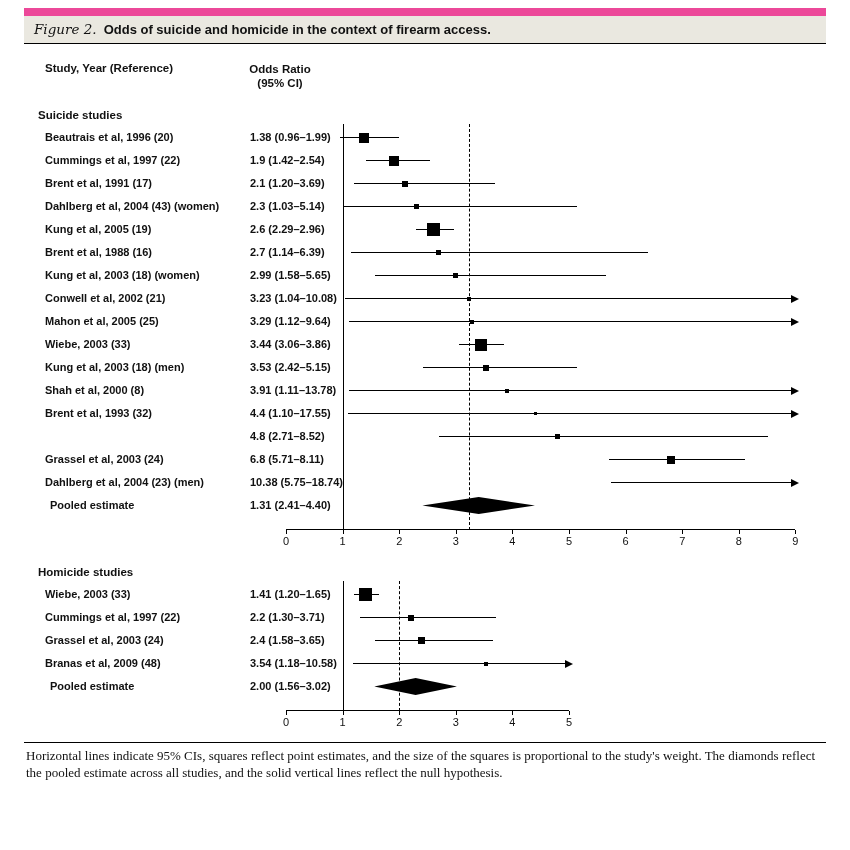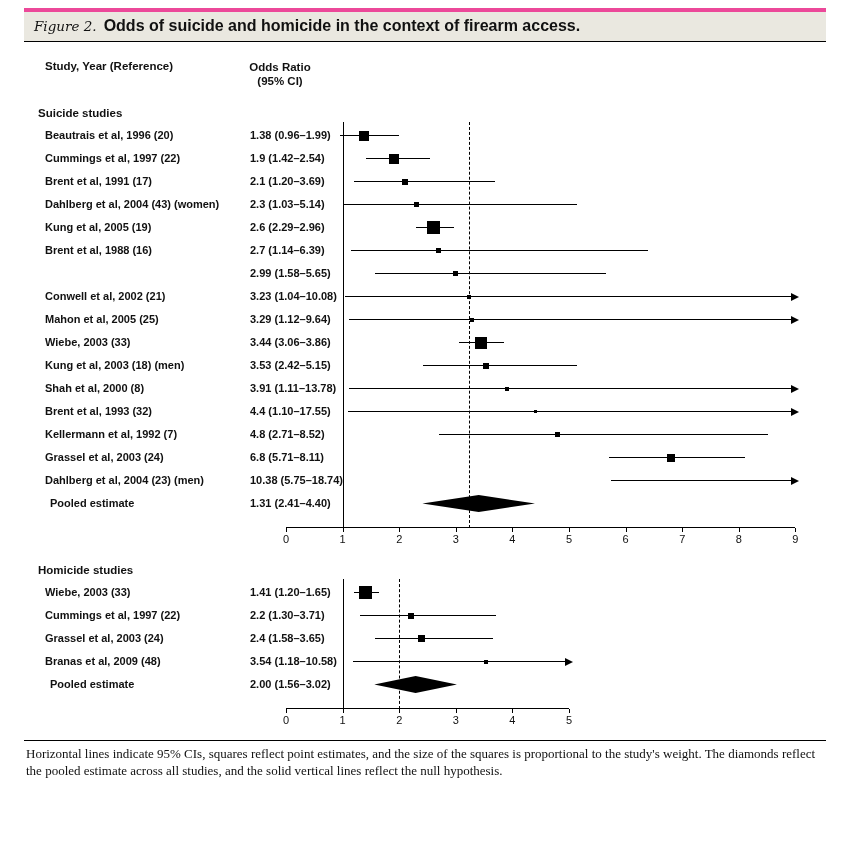--- a/index.html
+++ b/index.html
@@ -1,22 +1,22 @@
 <!DOCTYPE html>
 <html><head>
 <meta charset="utf-8">
 <style>
   * { box-sizing: border-box; }
   body { margin: 0; background: #fff; font-family: "Liberation Sans", sans-serif; color: #111; }
   .page { width: 850px; height: 850px; padding: 8px 24px 0; background: #fff; overflow: hidden; }
 
-  .figure-header { border-top: 4px solid #ec4899; border-bottom: 1px solid #000; background: #eae8e0;
+  .figure-header { border-top: 8px solid #ec4899; border-bottom: 1px solid #000; background: #eae8e0;
     padding: 5px 10px 6px; display: flex; gap: 7px; align-items: baseline; }
   .fig-label { font-family: "DejaVu Serif", serif; font-style: italic; font-size: 13.5px; }
-  .fig-title { font-weight: 700; font-size: 16px; }
+  .fig-title { font-weight: 700; font-size: 13px; }
 
   .col-headers { position: relative; height: 32px; margin-top: 18px; font-weight: 700; font-size: 11.5px; }
   .study-col { position: absolute; left: 21px; top: 0; }
   .or-col { position: absolute; left: 200px; width: 112px; top: 0; text-align: center; line-height: 14px; }
 
   .panel { margin-top: 10px; }
   .panel-title { font-weight: 700; font-size: 11.5px; height: 22px; line-height: 22px; padding-left: 14px; }
   .rows-wrap { position: relative; }
   .frow { position: relative; height: 23px; font-size: 11px; font-weight: 700; text-align: center; }
   .slabel { position: absolute; left: 21px; line-height: 23px; white-space: nowrap; }
@@ -93,20 +93,21 @@
             <div class="ciline" style="left: 391.614px; width: 37.922px;"></div>
             <div class="sq" style="width: 13px; height: 13px; left: 402.66px; top: 5px;"></div>
           </div>
           <div class="frow">
             <div class="slabel">Brent et al, 1988 (16)</div>
             <div class="ortext">2.7 (1.14–6.39)</div>
             <div class="ciline" style="left: 326.524px; width: 297.15px;"></div>
             <div class="sq" style="width: 5px; height: 5px; left: 412.32px; top: 9px;"></div>
           </div>
           <div class="frow">
+            <div class="slabel">Kung et al, 2003 (18) (women)</div>
             <div class="ortext">2.99 (1.58–5.65)</div>
             <div class="ciline" style="left: 351.428px; width: 230.362px;"></div>
             <div class="sq" style="width: 5px; height: 5px; left: 428.734px; top: 9px;"></div>
           </div>
           <div class="frow">
             <div class="slabel">Conwell et al, 2002 (21)</div>
             <div class="ortext">3.23 (1.04–10.08)</div>
             <div class="ciline" style="left: 320.864px; width: 450.536px;"></div>
             <div class="arrowhead" style="left: 767.4px;"></div>
             <div class="sq" style="width: 4px; height: 4px; left: 442.818px; top: 9.5px;"></div>
@@ -138,21 +139,20 @@
             <div class="sq" style="width: 4px; height: 4px; left: 481.306px; top: 9.5px;"></div>
           </div>
           <div class="frow">
             <div class="slabel">Brent et al, 1993 (32)</div>
             <div class="ortext">4.4 (1.10–17.55)</div>
             <div class="ciline" style="left: 324.26px; width: 447.14px;"></div>
             <div class="arrowhead" style="left: 767.4px;"></div>
             <div class="sq" style="width: 3px; height: 3px; left: 509.54px; top: 10px;"></div>
           </div>
           <div class="frow">
-            <div class="slabel">Kellermann et al, 1992 (7)</div>
             <div class="ortext">4.8 (2.71–8.52)</div>
             <div class="ciline" style="left: 415.386px; width: 328.846px;"></div>
             <div class="sq" style="width: 5px; height: 5px; left: 531.18px; top: 9px;"></div>
           </div>
           <div class="frow">
             <div class="slabel">Grassel et al, 2003 (24)</div>
             <div class="ortext">6.8 (5.71–8.11)</div>
             <div class="ciline" style="left: 585.186px; width: 135.84px;"></div>
             <div class="sq" style="width: 8px; height: 8px; left: 642.88px; top: 7.5px;"></div>
           </div>

